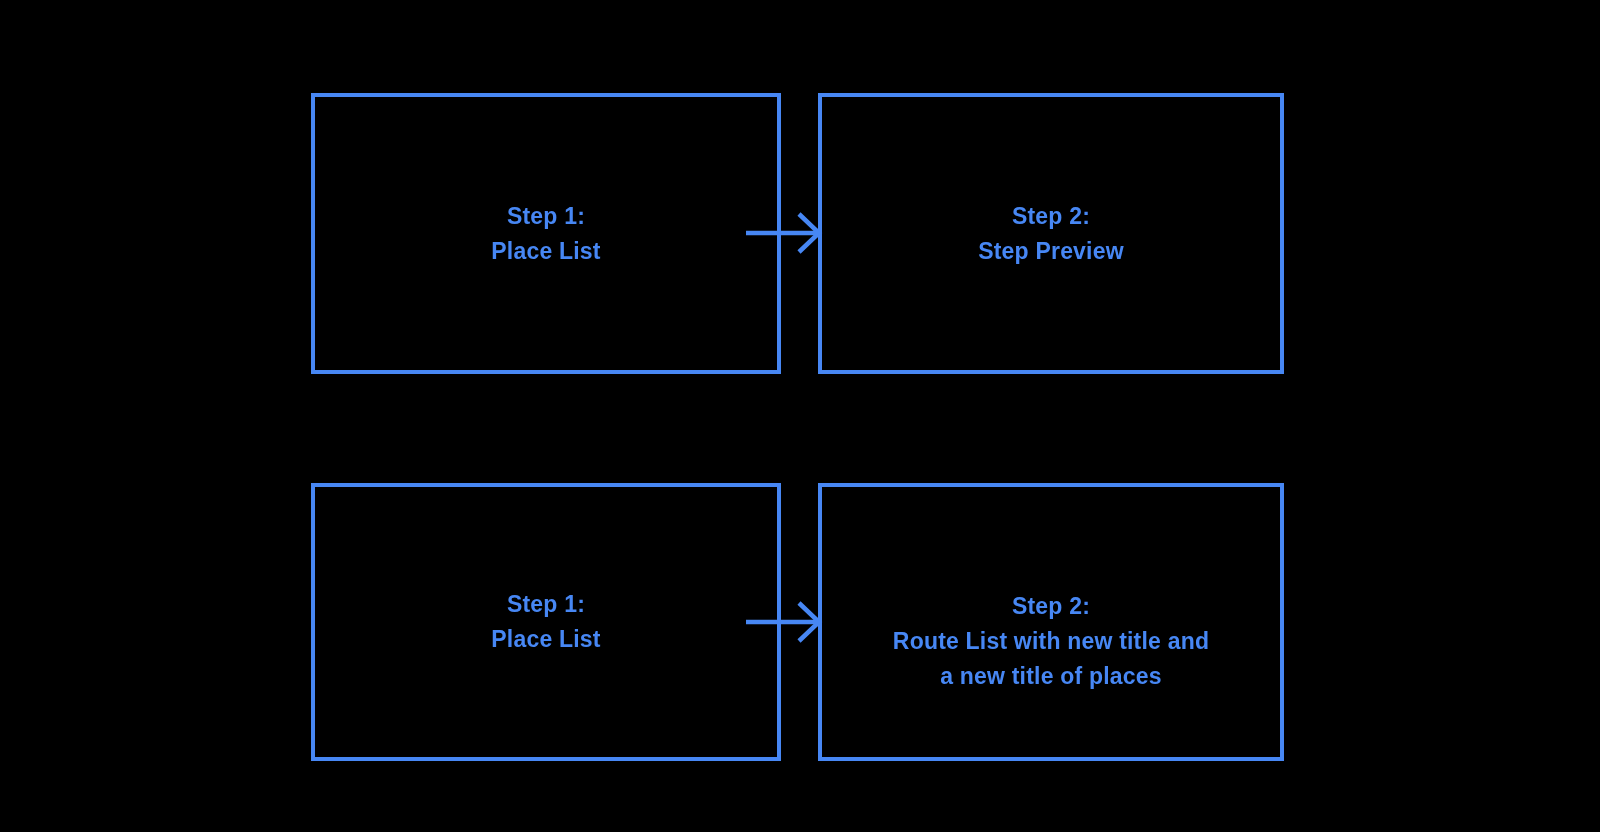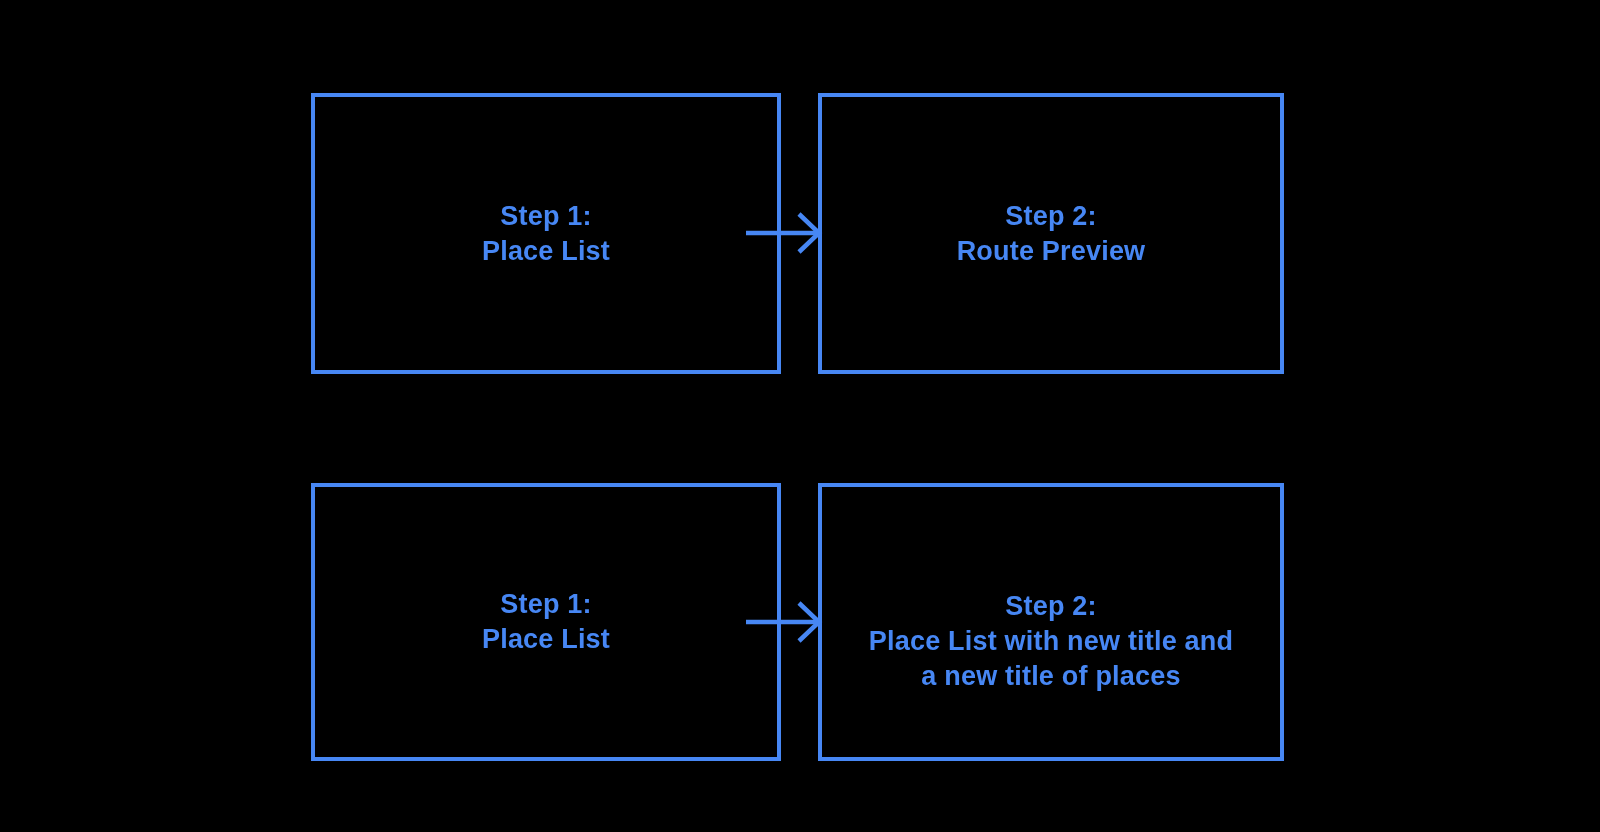--- a/index.html
+++ b/index.html
@@ -29,21 +29,21 @@
     align-items: center;
     justify-content: center;
   }
   .box-a { left: 311px; top: 93px;  width: 470px; height: 281px; }
   .box-b { left: 818px; top: 93px;  width: 466px; height: 281px; }
   .box-c { left: 311px; top: 483px; width: 470px; height: 278px; }
   .box-d { left: 818px; top: 483px; width: 466px; height: 278px; }
   .box-d { padding-top: 38px; } 
   .box-text {
     color: var(--accent);
-    font-size: 27px;
+    font-size: 23px;
     line-height: 35px;
     font-weight: 600;
     text-align: center;
     letter-spacing: 0.2px;
   }
   .arrows {
     position: absolute;
     left: 0; top: 0;
     width: 1600px;
     height: 832px;
@@ -65,35 +65,35 @@
   <div class="box box-a">
     <div class="box-text">
       <div>Step 1:</div>
       <div>Place List</div>
     </div>
   </div>
 
   <div class="box box-b">
     <div class="box-text">
       <div>Step 2:</div>
-      <div>Route Preview</div>
+      <div>Step Preview</div>
     </div>
   </div>
 
   <div class="box box-c">
     <div class="box-text">
       <div>Step 1:</div>
       <div>Place List</div>
     </div>
   </div>
 
   <div class="box box-d">
     <div class="box-text">
       <div>Step 2:</div>
-      <div>Place List with new title and</div>
+      <div>Route List with new title and</div>
       <div>a new title of places</div>
     </div>
   </div>
 
   <svg class="arrows" viewBox="0 0 1600 832" xmlns="http://www.w3.org/2000/svg">
     <g>
       <line x1="746" y1="233" x2="816" y2="233"></line>
       <polyline points="799,214 819,233 799,252"></polyline>
     </g>
     <g>

